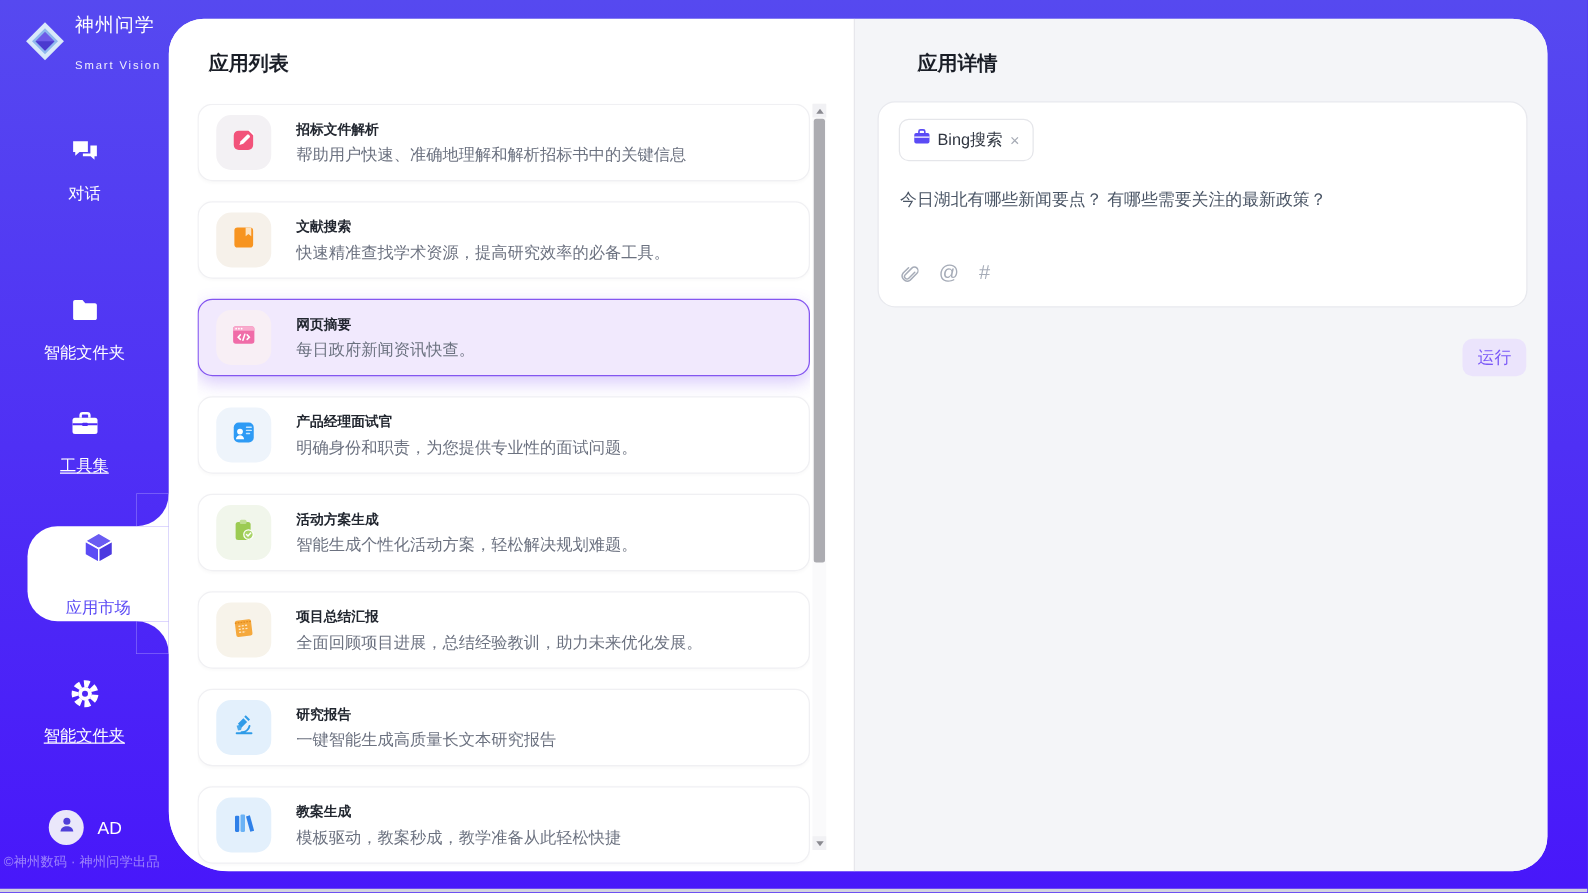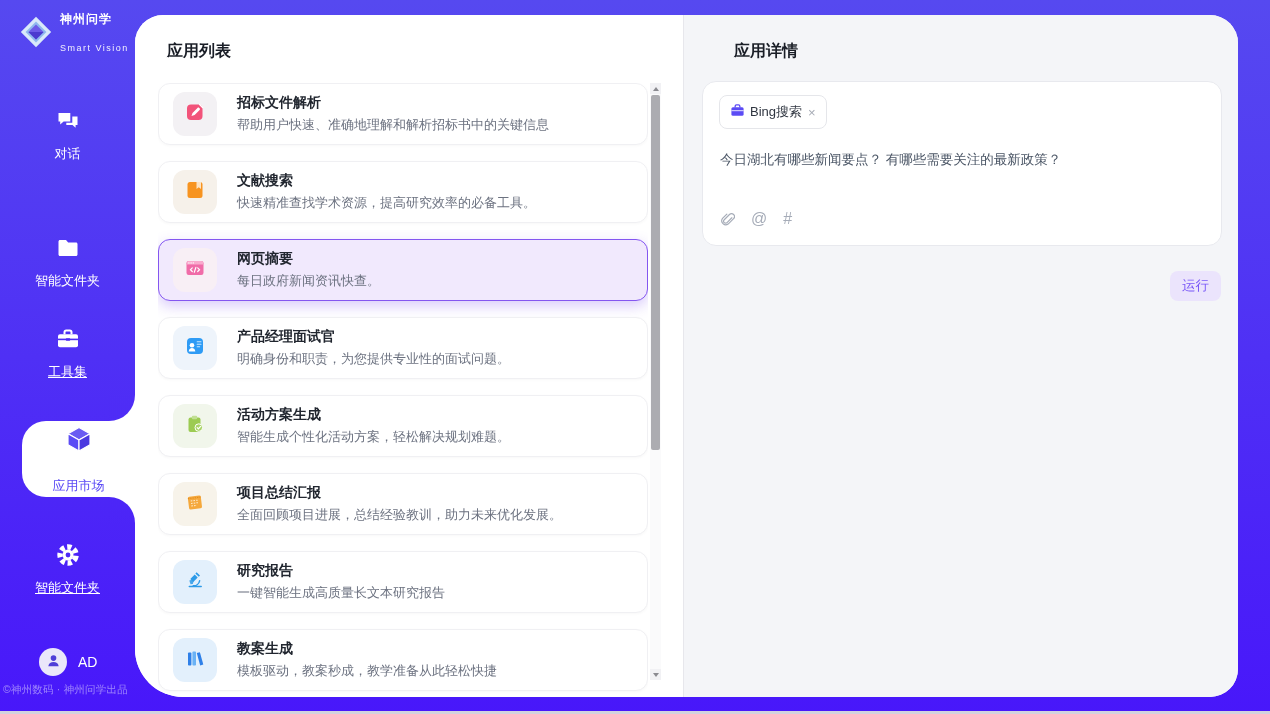--- a/index.html
+++ b/index.html
@@ -9,21 +9,21 @@
     background:#4F32F4;
     background-image:linear-gradient(180deg,#5649F0 0%,#4817FA 100%);
     background-attachment:fixed;
   }
   .window-edge{position:absolute;left:0;right:0;bottom:0;height:3px;background:#D2D3DE;}
 
   
   .sidebar{position:absolute;left:0;top:0;width:135px;height:714px;}
   .logo{position:absolute;left:18px;top:13px;display:flex;align-items:center;gap:6px;}
   .logo-text{display:flex;flex-direction:column;line-height:1.1;}
-  .logo-name{color:#fff;font-size:12px;font-weight:bold;letter-spacing:1px;}
+  .logo-name{color:#fff;font-size:15px;font-weight:normal;letter-spacing:1px;}
   .logo-tagline{color:rgba(255,255,255,.92);font-size:9px;letter-spacing:1.5px;margin-top:18px;}
 
   .nav-item{position:absolute;left:0;width:135px;display:flex;flex-direction:column;align-items:center;gap:7px;color:#fff;cursor:pointer;}
   .nav-label{font-size:13px;}
   .nav-label.u{text-decoration:underline;}
   .nav-item.active{left:22px;width:113px;height:76px;background:#ffffff;border-radius:24px 0 0 24px;justify-content:center;color:#5B4BF5;gap:19px;}
   .nav-item.active .nav-label{color:#5B4BF5;}
   .notch{display:none;}
   .nav-item.active .notch{display:block;position:absolute;right:0;width:26px;height:26px;background:#fff;}
   .notch-top{top:-26px;}
@@ -46,21 +46,21 @@
 
   
   .left-panel{width:548px;background:#FFFFFF;border-right:1px solid #E7E7EC;position:relative;flex:none;}
   .panel-title{font-size:16px;font-weight:bold;color:#1A1E27;}
   .left-panel .panel-title{position:absolute;left:32px;top:26px;}
   .app-list{position:absolute;left:23px;top:68px;width:490px;bottom:0;overflow:hidden;}
   .app-card{height:62px;border:1px solid #F0F0F3;border-radius:12px;margin-bottom:16px;display:flex;align-items:center;padding-left:14px;box-sizing:border-box;background:#fff;box-shadow:0 1px 3px rgba(20,20,43,.03);cursor:pointer;}
   .app-card.selected{background:#F1E9FD;border:1px solid #8456F0;box-shadow:0 5px 14px rgba(120,70,240,.28);}
   .card-icon-box{width:44px;height:44px;border-radius:12px;background:#F2F3F6;display:flex;align-items:center;justify-content:center;margin-right:20px;flex:none;}
   .card-text{display:flex;flex-direction:column;gap:4px;min-width:0;}
-  .card-title{font-size:14px;font-weight:bold;color:#21262F;}
+  .card-title{font-size:11px;font-weight:bold;color:#21262F;}
   .card-desc{font-size:13px;color:#6C7280;white-space:nowrap;}
 
   
   .scrollbar{position:absolute;left:515px;top:68px;width:11px;height:597px;background:#FAFAFB;}
   .scroll-arrow{position:absolute;left:0;width:11px;height:11px;background:#F1F1F4;display:flex;align-items:center;justify-content:center;}
   .scroll-arrow.up{top:0;}
   .scroll-arrow.down{bottom:0;}
   .tri-up{width:0;height:0;border-left:3.5px solid transparent;border-right:3.5px solid transparent;border-bottom:4px solid #8A8A90;}
   .tri-down{width:0;height:0;border-left:3.5px solid transparent;border-right:3.5px solid transparent;border-top:4px solid #8A8A90;}
   .scroll-thumb{position:absolute;left:1px;top:12px;width:9px;height:355px;background:#ACACB1;border-radius:2px;}

